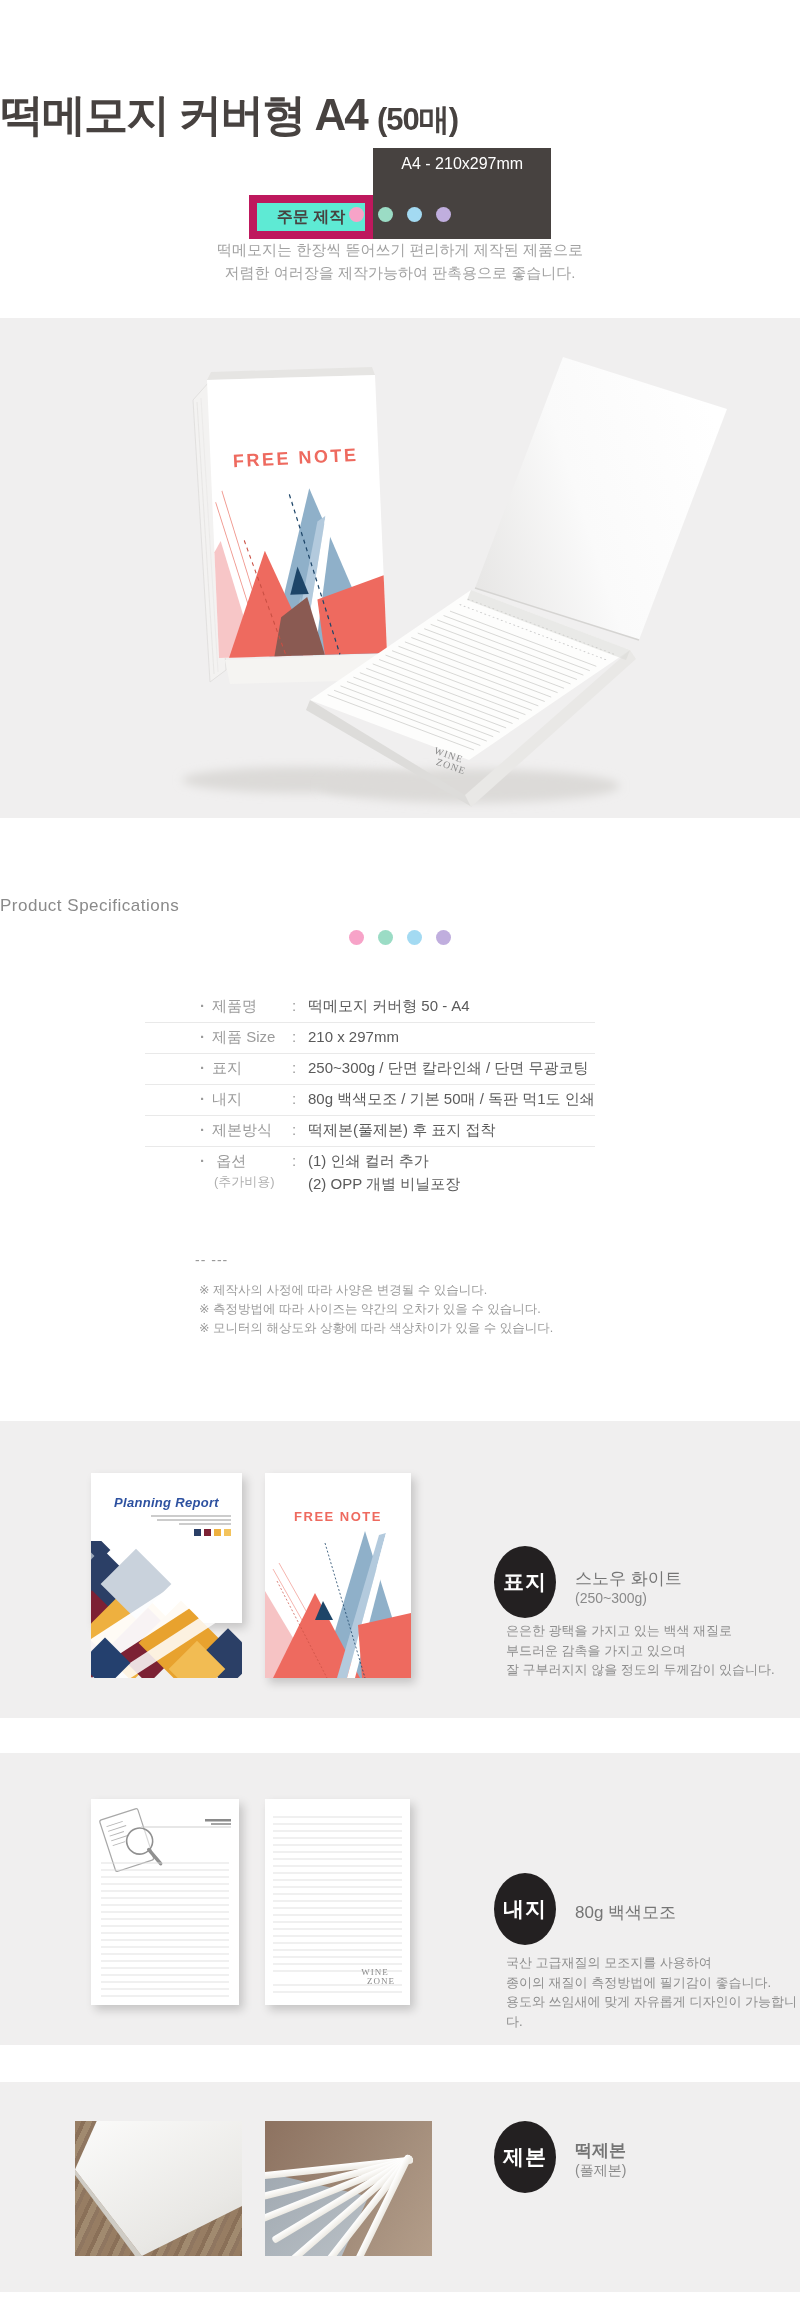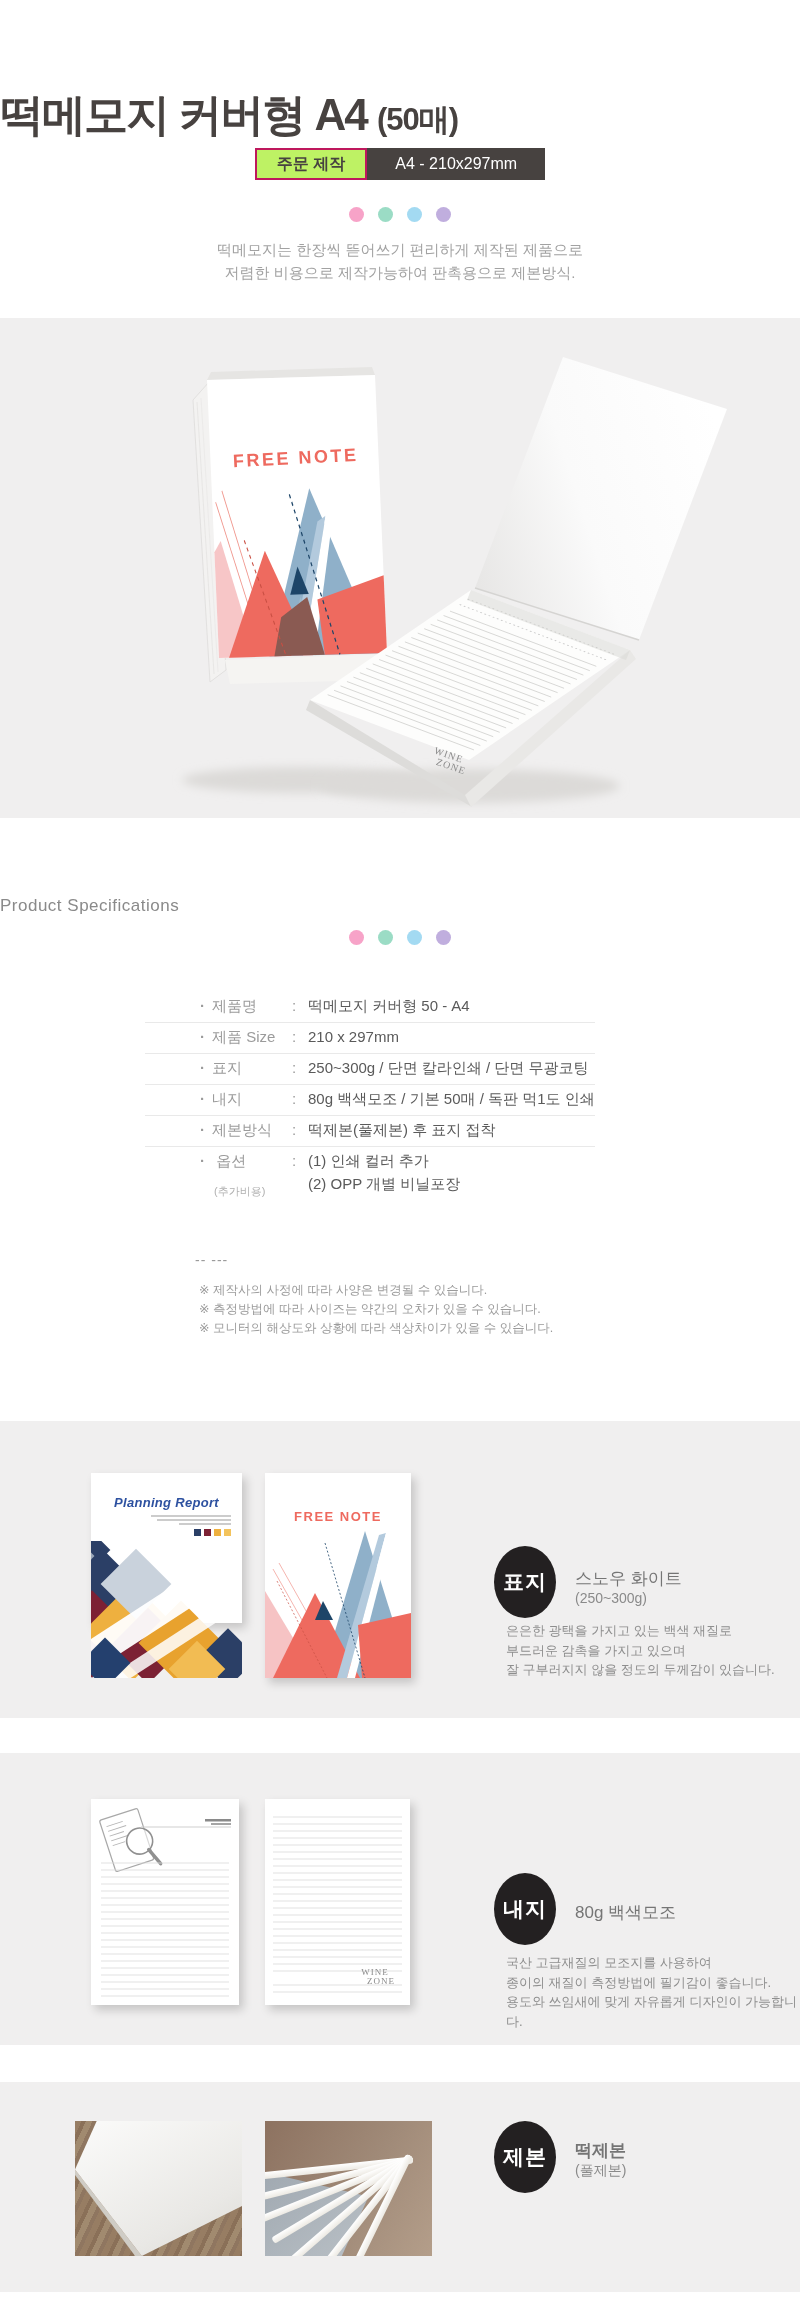--- a/index.html
+++ b/index.html
@@ -4,22 +4,22 @@
 <style>
   html,body{margin:0;padding:0;background:#ffffff;}
   .page{position:relative;width:800px;height:2300px;margin:0 auto;background:#ffffff;overflow:hidden;
         font-family:"Liberation Sans","DejaVu Sans",sans-serif;}
 
   
   .main-title{position:absolute;top:86px;left:0;width:800px;text-align:left;
               font-size:44px;font-weight:800;color:#474240;letter-spacing:-2px;}
   .main-title .title-sub{font-size:31px;letter-spacing:-1px;}
   .order-badge{position:absolute;top:148px;left:0;width:800px;display:flex;justify-content:center;}
-  .badge-left{border:2px solid #be185d;background:#bef264;color:#474240;font-size:16px;font-weight:bold;
-              padding:4px 20px;line-height:20px;}
+  .badge-left{border:8px solid #be185d;background:#5eead4;color:#474240;font-size:16px;font-weight:bold;
+              padding:4px 20px;line-height:20px;margin-top:47px;}
   .badge-right{background:#474240;color:#ffffff;font-size:16px;padding:6px 28px;line-height:20px;}
   .dots{position:absolute;left:0;width:800px;display:flex;justify-content:center;gap:14px;}
   .header-dots{top:207px;}
   .spec-dots{top:930px;}
   .dot{width:15px;height:15px;border-radius:50%;}
   .dot-pink{background:#f7a3c8;} .dot-mint{background:#9bdcc5;}
   .dot-blue{background:#a3daf2;} .dot-purple{background:#c0aede;}
   .header-desc{position:absolute;top:238px;left:0;width:800px;text-align:center;
                font-size:15px;color:#a2a2a2;line-height:23px;}
 
@@ -36,21 +36,21 @@
   .spec-table{position:absolute;top:992px;left:145px;width:450px;}
   .spec-row{display:flex;align-items:baseline;border-bottom:1px solid #e9e9e9;
             padding:5px 0 6px 55px;font-size:15px;}
   .spec-row:last-child{border-bottom:none;}
   .spec-label{flex:0 0 92px;color:#9b9b9b;}
   .spec-label::before{content:"·";font-weight:bold;margin-right:7px;}
   .spec-colon{flex:0 0 16px;color:#9b9b9b;}
   .spec-colon::before{content:":";}
   .spec-value{color:#5a5a5a;}
   .spec-note{font-size:10.5px;color:#9b9b9b;margin-left:5px;}
-  .label-note{display:block;font-size:11px;color:#b0b0b0;margin-left:14px;margin-top:13px;}
+  .label-note{display:block;font-size:13px;color:#b0b0b0;margin-left:14px;margin-top:2px;}
   .value-line2{display:block;margin-top:4px;}
   .spec-divider{position:absolute;top:1252px;left:195px;font-size:14px;color:#9b9b9b;letter-spacing:1px;}
   .spec-notes{position:absolute;top:1281px;left:199px;font-size:12.5px;color:#9b9b9b;line-height:19px;}
 
   
   .mock{position:absolute;background:#ffffff;box-shadow:4px 5px 9px rgba(0,0,0,0.18);}
   .cover-planning{left:91px;top:52px;width:151px;height:150px;}
   .cover-freenote{left:265px;top:52px;width:146px;height:205px;}
   .pr-title{position:absolute;top:22px;left:0;width:100%;text-align:center;
             font-size:13px;font-weight:bold;font-style:italic;color:#2d51a0;letter-spacing:0.3px;}
@@ -104,21 +104,21 @@
 
   <div class="dots header-dots">
     <span class="dot dot-pink"></span>
     <span class="dot dot-mint"></span>
     <span class="dot dot-blue"></span>
     <span class="dot dot-purple"></span>
   </div>
 
   <div class="header-desc">
     <div>떡메모지는 한장씩 뜯어쓰기 편리하게 제작된 제품으로</div>
-    <div>저렴한 비용으로 제작가능하여 판촉용으로 제본방식.</div>
+    <div>저렴한 여러장을 제작가능하여 판촉용으로 좋습니다.</div>
   </div>
 
   <div class="gray hero">
     <svg width="800" height="500" viewBox="0 0 800 500">
       <defs>
         <linearGradient id="covg" x1="0" y1="1" x2="0.9" y2="0">
           <stop offset="0" stop-color="#e7e6e5"></stop>
             <stop offset="0.45" stop-color="#fafafa"></stop>
             <stop offset="1" stop-color="#ffffff"></stop>
         </linearGradient>

